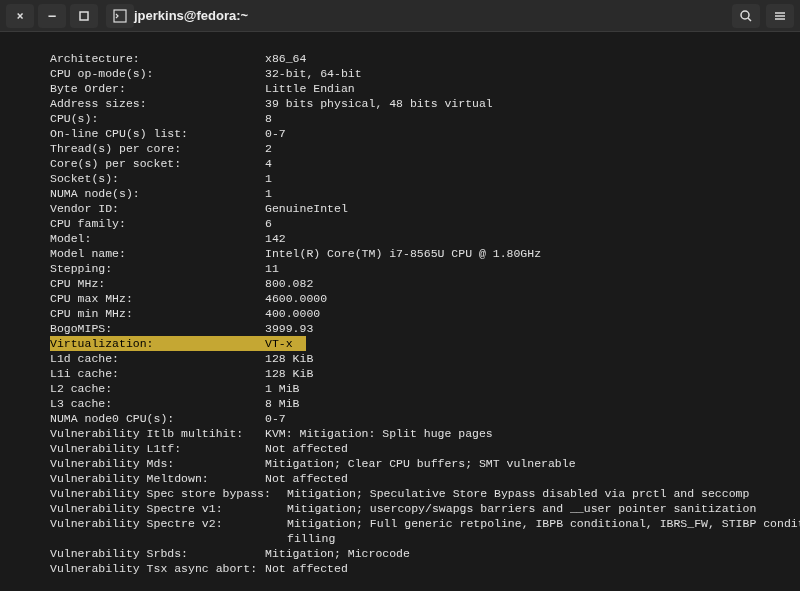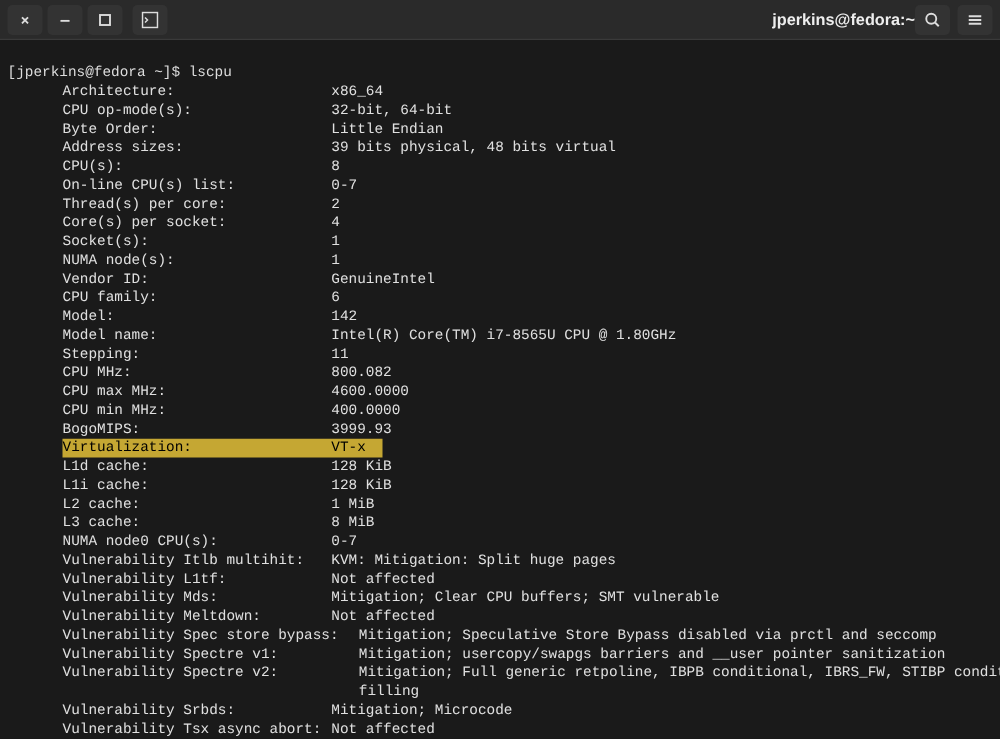--- a/index.html
+++ b/index.html
@@ -43,21 +43,21 @@
     border-radius: 4px;
     display: flex;
     align-items: center;
     justify-content: center;
     margin-left: 8px;
     cursor: pointer;
   }
   .new-tab-btn svg { stroke: #ddd; }
   .title {
     flex: 1;
-    text-align: right;
+    text-align: left;
     color: #eee;
     font-family: sans-serif;
     font-size: 13px;
     font-weight: bold;
   }
   .right-controls {
     display: flex;
     gap: 6px;
   }
   .icon-btn {
@@ -121,15 +121,14 @@
       <svg width="14" height="14" viewBox="0 0 14 14">
         <line x1="2" y1="4" x2="12" y2="4" stroke-width="1.5"></line>
         <line x1="2" y1="7" x2="12" y2="7" stroke-width="1.5"></line>
         <line x1="2" y1="10" x2="12" y2="10" stroke-width="1.5"></line>
       </svg>
     </div>
   </div>
 </div>
 
 <div class="terminal">
-<span class="prompt-line"><span>[jperkins@fedora ~]$ </span><span>lscpu</span></span>
 <div id="output"><div class="row"><span class="key">Architecture:</span><span class="val">x86_64</span></div><div class="row"><span class="key">CPU op-mode(s):</span><span class="val">32-bit, 64-bit</span></div><div class="row"><span class="key">Byte Order:</span><span class="val">Little Endian</span></div><div class="row"><span class="key">Address sizes:</span><span class="val">39 bits physical, 48 bits virtual</span></div><div class="row"><span class="key">CPU(s):</span><span class="val">8</span></div><div class="row"><span class="key">On-line CPU(s) list:</span><span class="val">0-7</span></div><div class="row"><span class="key">Thread(s) per core:</span><span class="val">2</span></div><div class="row"><span class="key">Core(s) per socket:</span><span class="val">4</span></div><div class="row"><span class="key">Socket(s):</span><span class="val">1</span></div><div class="row"><span class="key">NUMA node(s):</span><span class="val">1</span></div><div class="row"><span class="key">Vendor ID:</span><span class="val">GenuineIntel</span></div><div class="row"><span class="key">CPU family:</span><span class="val">6</span></div><div class="row"><span class="key">Model:</span><span class="val">142</span></div><div class="row"><span class="key">Model name:</span><span class="val">Intel(R) Core(TM) i7-8565U CPU @ 1.80GHz</span></div><div class="row"><span class="key">Stepping:</span><span class="val">11</span></div><div class="row"><span class="key">CPU MHz:</span><span class="val">800.082</span></div><div class="row"><span class="key">CPU max MHz:</span><span class="val">4600.0000</span></div><div class="row"><span class="key">CPU min MHz:</span><span class="val">400.0000</span></div><div class="row"><span class="key">BogoMIPS:</span><span class="val">3999.93</span></div><div class="row"><span class="highlight"><span class="key">Virtualization:</span><span class="val">VT-x</span></span></div><div class="row"><span class="key">L1d cache:</span><span class="val">128 KiB</span></div><div class="row"><span class="key">L1i cache:</span><span class="val">128 KiB</span></div><div class="row"><span class="key">L2 cache:</span><span class="val">1 MiB</span></div><div class="row"><span class="key">L3 cache:</span><span class="val">8 MiB</span></div><div class="row"><span class="key">NUMA node0 CPU(s):</span><span class="val">0-7</span></div><div class="row"><span class="key">Vulnerability Itlb multihit:</span><span class="val">KVM: Mitigation: Split huge pages</span></div><div class="row"><span class="key">Vulnerability L1tf:</span><span class="val">Not affected</span></div><div class="row"><span class="key">Vulnerability Mds:</span><span class="val">Mitigation; Clear CPU buffers; SMT vulnerable</span></div><div class="row"><span class="key">Vulnerability Meltdown:</span><span class="val">Not affected</span></div><div class="row"><span class="key" style="width: 237px;">Vulnerability Spec store bypass:</span><span class="val">Mitigation; Speculative Store Bypass disabled via prctl and seccomp</span></div><div class="row"><span class="key" style="width: 237px;">Vulnerability Spectre v1:</span><span class="val">Mitigation; usercopy/swapgs barriers and __user pointer sanitization</span></div><div class="row"><span class="key" style="width: 237px;">Vulnerability Spectre v2:</span><span class="val">Mitigation; Full generic retpoline, IBPB conditional, IBRS_FW, STIBP conditional, RSB</span></div><div class="row"><span class="key" style="width: 237px;"></span><span class="val">filling</span></div><div class="row"><span class="key">Vulnerability Srbds:</span><span class="val">Mitigation; Microcode</span></div><div class="row"><span class="key">Vulnerability Tsx async abort:</span><span class="val">Not affected</span></div></div>
 </div>
 
 </body></html>

